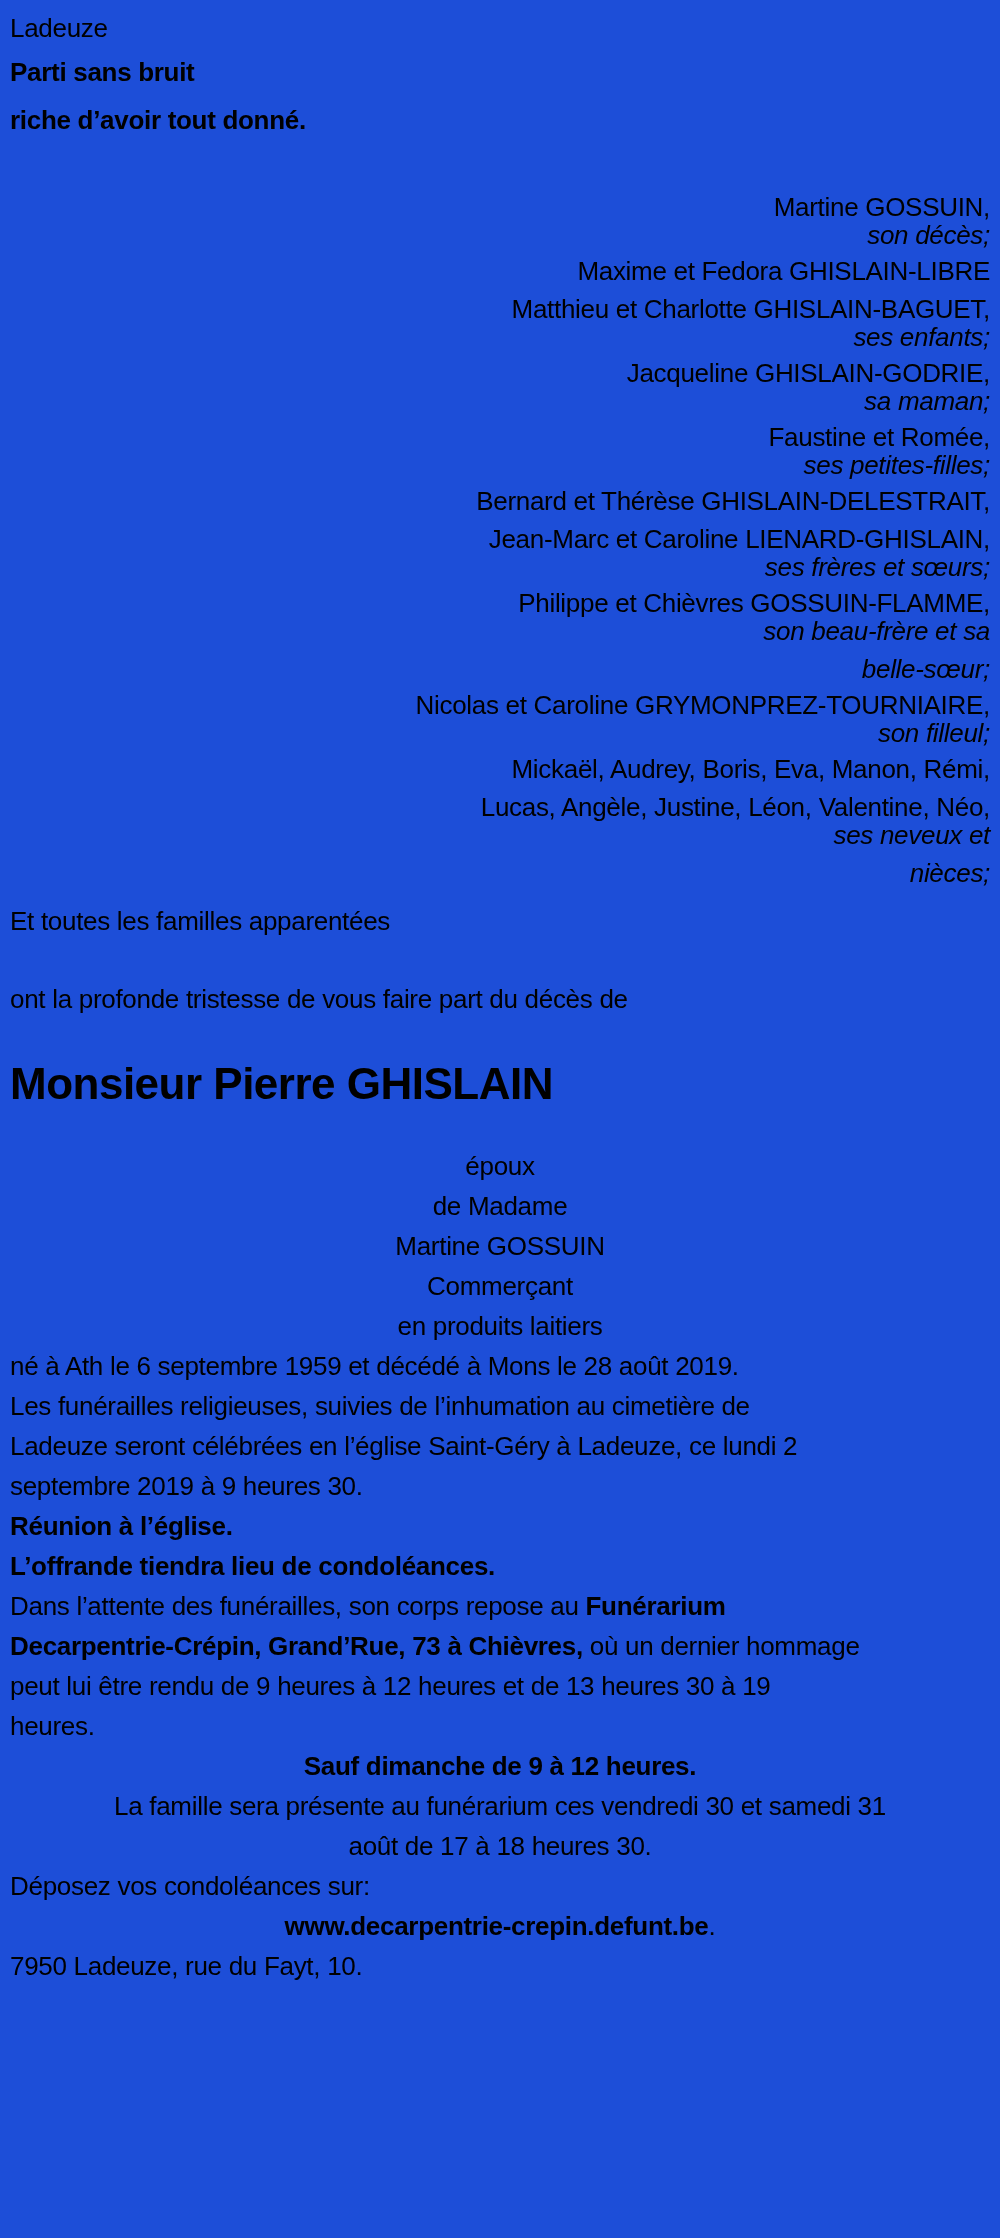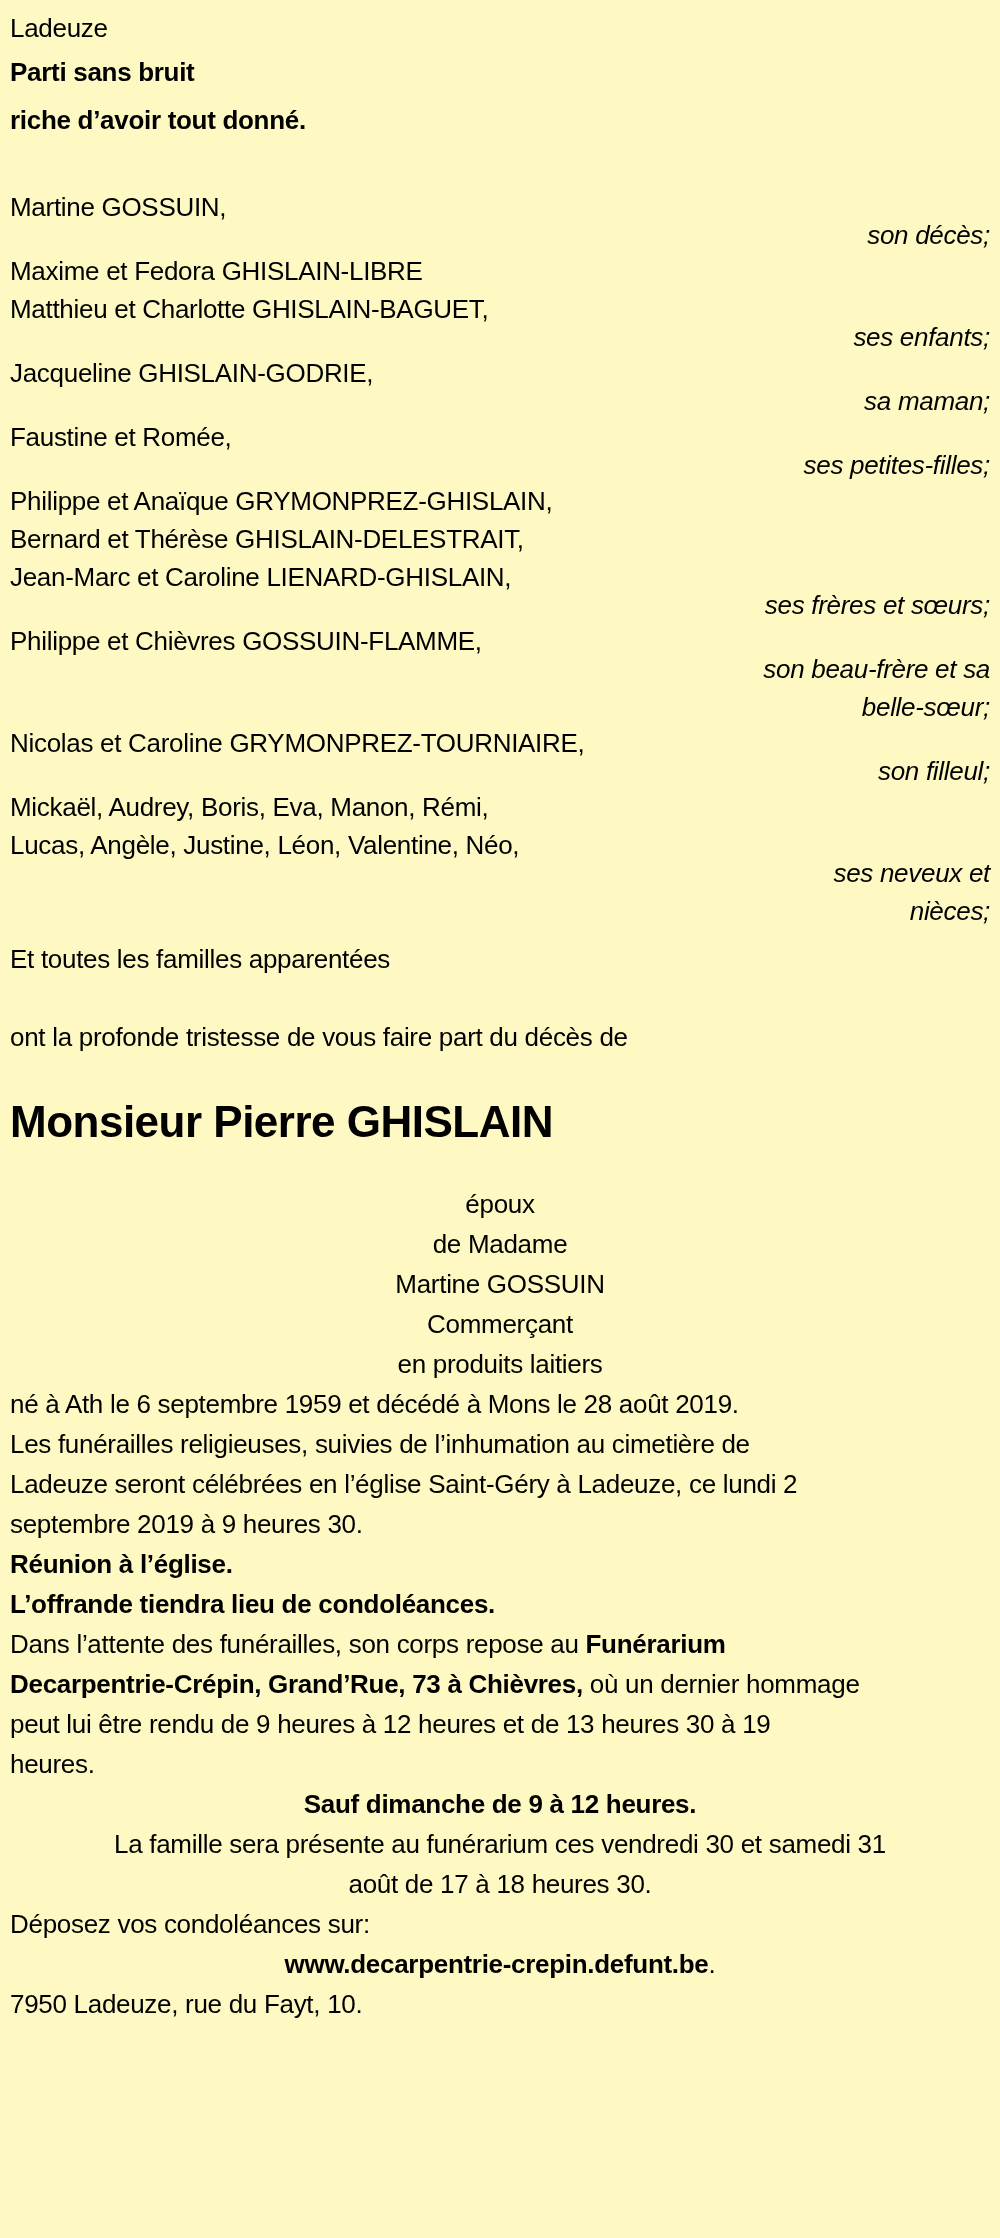--- a/index.html
+++ b/index.html
@@ -1,32 +1,32 @@
 <!DOCTYPE html>
 <html lang="fr"><head>
 <meta charset="utf-8">
 <style>
   html, body { margin: 0; padding: 0; background: #ffffff; }
   .page {
     width: 1000px;
     min-height: 2238px;
     box-sizing: border-box;
     padding: 8px 10px 18px 10px;
-    background: #fef9c3;
+    background: #1d4ed8;
     color: #000000;
     font-family: "Liberation Sans", "DejaVu Sans", sans-serif;
     font-size: 26px;
     letter-spacing: -0.3px;
   }
   .line { line-height: 40px; }
   .bold { font-weight: bold; }
   .epitaph { margin-bottom: 44px; }
   .epitaph .eline { line-height: 48px; font-weight: bold; }
   .mourners { line-height: 38px; }
-  .group .nline { line-height: 38px; }
+  .group .nline { line-height: 38px; text-align: right; }
   .relation {
     font-style: italic;
     text-align: right;
     margin-top: -10px;
     margin-bottom: -2px;
   }
   .relation div { line-height: 38px; }
   .families { margin-top: 12px; line-height: 38px; }
   .announce { margin-top: 40px; line-height: 38px; }
   .deceased {
@@ -96,21 +96,20 @@
       <div>
         <div class="nline">Faustine et Romée,</div>
       </div>
       <div class="relation">
         <div>ses petites-filles;</div>
       </div>
     </div>
 
     <div class="group">
       <div>
-        <div class="nline">Philippe et Anaïque GRYMONPREZ-GHISLAIN,</div>
         <div class="nline">Bernard et Thérèse GHISLAIN-DELESTRAIT,</div>
         <div class="nline">Jean-Marc et Caroline LIENARD-GHISLAIN,</div>
       </div>
       <div class="relation">
         <div>ses frères et sœurs;</div>
       </div>
     </div>
 
     <div class="group">
       <div>

